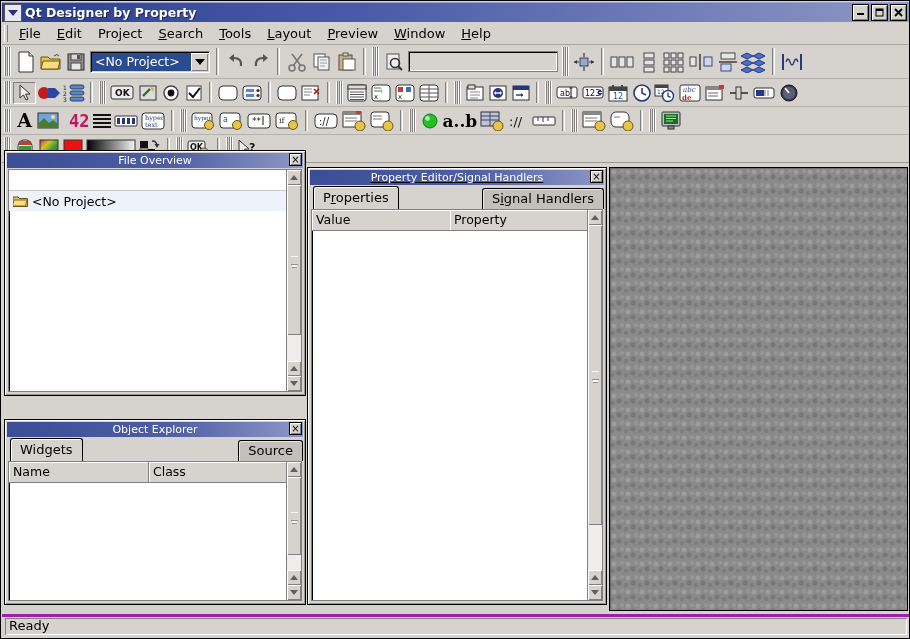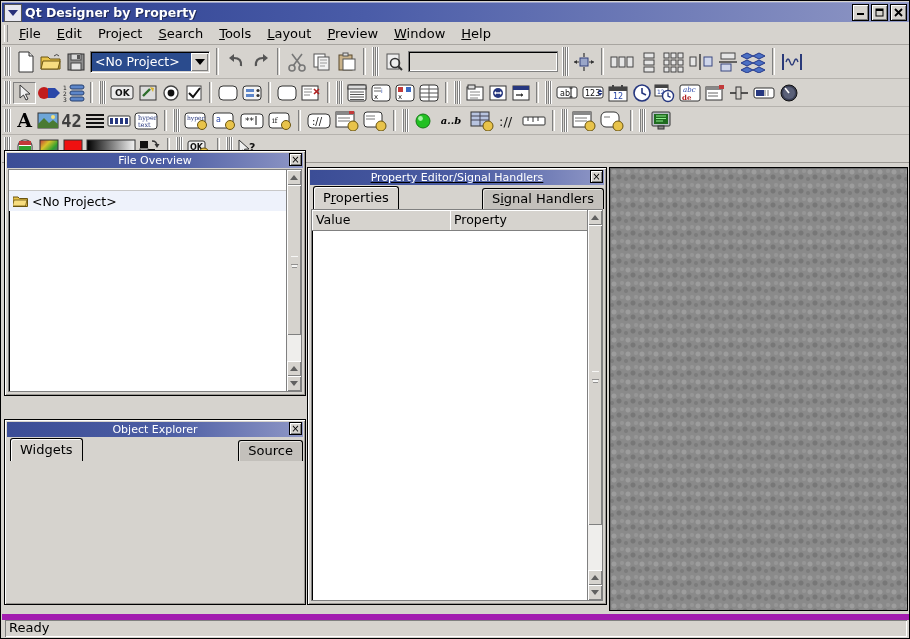--- a/index.html
+++ b/index.html
@@ -305,21 +305,21 @@
       radial-gradient(circle at 2px 11px, rgba(0,0,0,.10) 0 1.5px, rgba(0,0,0,0) 2.5px);
     background-size: 14px 14px, 14px 14px, 14px 14px, 14px 14px;
     background-position: 0 0, 0 0, 0 0, 0 0;
   }
 
   
   .statusbar {
     position: absolute; left: 1px; bottom: 1px;
     width: 908px; height: 23px;
     background: #d6d3ce;
-    border-top: 6px solid #a21caf;
+    border-top: 3px solid #a21caf;
     box-sizing: border-box;
     display: flex; align-items: center;
   }
   .status-field {
     flex: 1 1 auto; margin: 2px 3px 3px 3px; height: 17px;
     box-shadow: inset 1px 1px 0 #808080, inset -1px -1px 0 #fff;
     font-size: 13px; line-height: 16px; padding-left: 4px; color: #000;
     font-family: "DejaVu Sans", sans-serif;
   }
   .ic-lbl {
@@ -783,21 +783,21 @@
         <span class="ic-lbl" style="font-size:19px;line-height:19px;">A</span>
       </div>
       <div class="tbtn small">
         <svg width="22" height="17" viewBox="0 0 22 17">
             <rect x="1" y="1" width="20" height="15" fill="#6ea6d8" stroke="#333"></rect>
             <path d="M1 12 l6 -6 5 5 4 -3 5 4 v4 h-20 z" fill="#4a7a33"></path>
             <circle cx="16" cy="5" r="2" fill="#f5e27a"></circle>
           </svg>
       </div>
       <div class="tbtn small">
-        <span style="font-family:'DejaVu Sans Mono',monospace;font-size:17px;font-weight:bold;color:#404040;">42</span>
+        <span style="font-family:'DejaVu Sans Mono',monospace;font-size:17px;font-weight:bold;color:#be185d;margin-left:8px;">42</span>
       </div>
       <div class="tbtn small">
         <svg width="20" height="16" viewBox="0 0 20 16">
             <path d="M1 2 h18 M1 6 h18 M1 10 h18 M1 14 h18" stroke="#111" stroke-width="2"></path>
           </svg>
       </div>
       <div class="tbtn small">
         <svg width="24" height="14" viewBox="0 0 24 14">
             <rect x="1" y="2" width="22" height="10" rx="1" fill="#fff" stroke="#333"></rect>
             <g fill="#26377f">
@@ -880,21 +880,21 @@
           <i></i>
         </div>
 
       <div class="tbtn small">
         <svg width="18" height="18" viewBox="0 0 18 18">
             <circle cx="9" cy="9" r="7" fill="#22c022" stroke="#157a15"></circle>
             <circle cx="6.5" cy="6.5" r="2.4" fill="#a8f0a8"></circle>
           </svg>
       </div>
       <div class="tbtn small" style="min-width:34px;">
-        <span class="ic-lbl" style="font-size:10px;font-style:italic;">a..b</span>
+        <span class="ic-lbl" style="font-size:17px;">a..b</span>
       </div>
       <div class="tbtn small">
         <svg width="26" height="20" viewBox="0 0 26 20">
             <rect x="2" y="1" width="18" height="14" fill="#b8c4e0" stroke="#333"></rect>
             <path d="M2 5 h18 M2 9 h18 M11 1 v14" stroke="#445"></path>
             <circle cx="19" cy="15" r="5" fill="#e8c34a" stroke="#6b5510"></circle>
           </svg>
       </div>
       <div class="tbtn small">
         <svg width="22" height="18" viewBox="0 0 22 18">
@@ -1062,20 +1062,44 @@
 
   <div class="panel" style="left:3px; top:418px; width:302px; height:186px;">
     <div class="panel-title">
       <span>Object Explorer</span>
       <span class="panel-close">×</span>
     </div>
     <div class="panel-body">
       <div class="tabstrip">
         <div class="tab active">Widgets</div>
         <div class="tab">Source</div>
+      </div>
+      <div style="position:absolute;left:0;right:0;top:23px;bottom:0;">
+        <div class="sunken">
+          <div class="colhdr">
+            <div style="width:140px;">Name</div>
+            <div style="flex:1 1 auto;border-right:none;">Class</div>
+          </div>
+          <div class="vsb">
+            <div class="sb-btn up">
+                <s></s>
+              </div>
+            <div class="sb-track">
+              <div class="sb-thumb" style="top:0; height:78px;">
+                  <b></b>
+                </div>
+            </div>
+            <div class="sb-btn up">
+                <s></s>
+              </div>
+            <div class="sb-btn down">
+                <s></s>
+              </div>
+          </div>
+        </div>
       </div>
     </div>
   </div>
 
   <div class="panel" style="left:306px; top:166px; width:300px; height:438px;text-decoration:underline;">
     <div class="panel-title">
       <span>Property Editor/Signal Handlers</span>
       <span class="panel-close">×</span>
     </div>
     <div class="panel-body">

